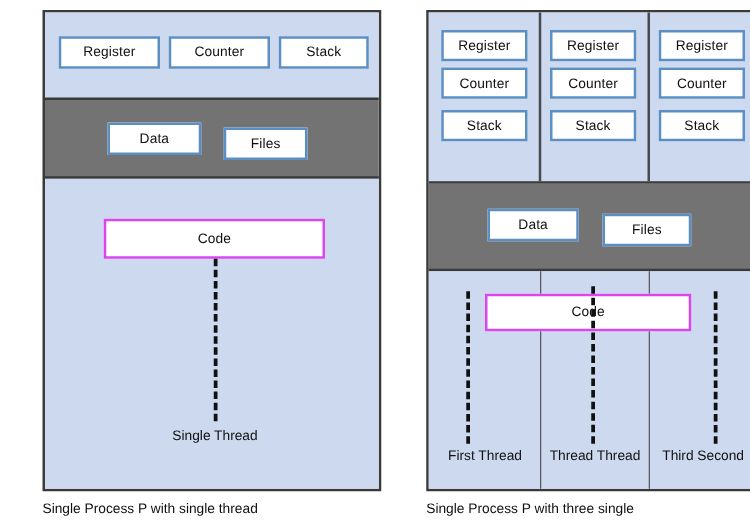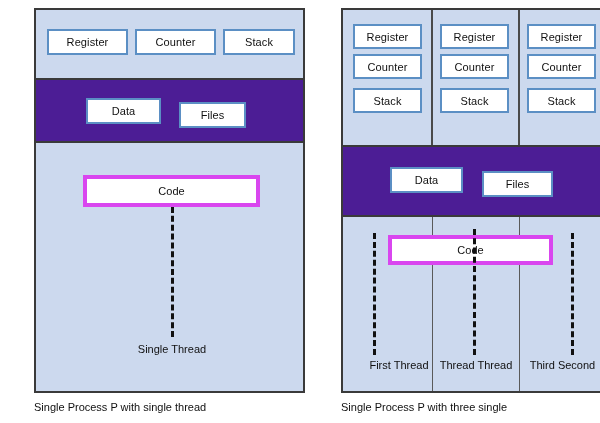--- a/index.html
+++ b/index.html
@@ -30,39 +30,39 @@
     background: #ffffff;
   }
 
   .section {
     position: absolute;
     box-sizing: border-box;
     left: 0;
     right: 0;
   }
   .section.fill-blue  { background: #ccd9ee; }
-  .section.fill-white { background: #4c1d95; text-align: right; }
+  .section.fill-white { background: #737373; text-align: right; }
   .section.rule-bottom { border-bottom: 2px solid #3a3a3a; }
 
   
   .cell {
     position: absolute;
     box-sizing: border-box;
     background: #ffffff;
     border: 2px solid #5b8fc4;
     display: flex;
     align-items: center;
     justify-content: center;
     font-size: 11px;
     color: #101010;
     white-space: nowrap;
     letter-spacing: 0.1px;
   }
   .cell.gray-edge {
-    border: 4px solid #d946ef;
+    border: 2px solid #d946ef;
   }
 
   
   .col-sep {
     position: absolute;
     width: 2px;
     background: #4a4a4a;
   }
   .col-sep.thin {
     width: 1px;
@@ -191,21 +191,21 @@
       <div class="col-sep thin" style="left:176px; top:0; height:174px;"></div>
 
       <div class="cell gray-edge" style="left:45px; top:18px; width:165px; height:30px;">
         <span>Code</span>
       </div>
 
       <div class="thread-line" style="left:30px; top:16px; height:122px;"></div>
       <div class="thread-line" style="left:130px; top:12px; height:126px;"></div>
       <div class="thread-line" style="left:228px; top:16px; height:122px;"></div>
 
-      <div class="thread-label" style="left:13px; top:142px; width:86px;">
+      <div class="thread-label" style="left:2px; top:142px; width:86px;">
         <span>First Thread</span>
       </div>
       <div class="thread-label" style="left:90px; top:142px; width:86px;">
         <span>Thread Thread</span>
       </div>
       <div class="thread-label" style="left:177px; top:142px; width:85px;">
         <span>Third Second</span>
       </div>
     </div>
   </div>

